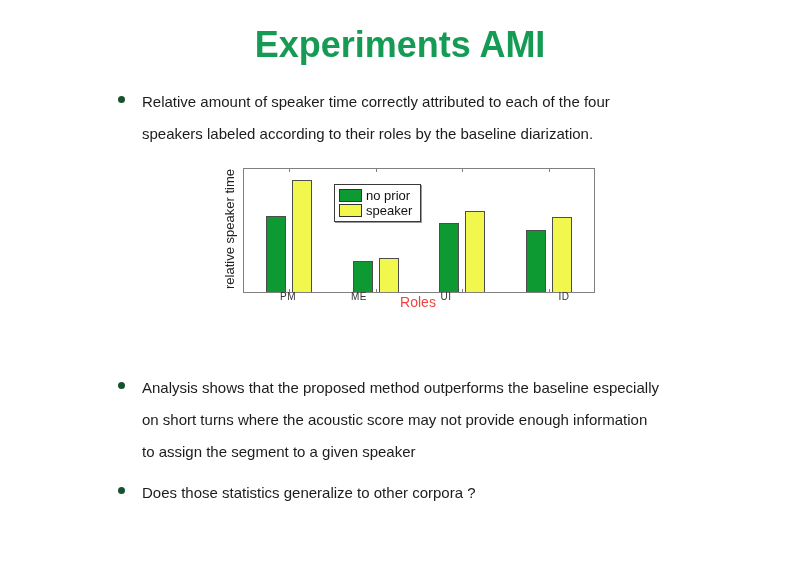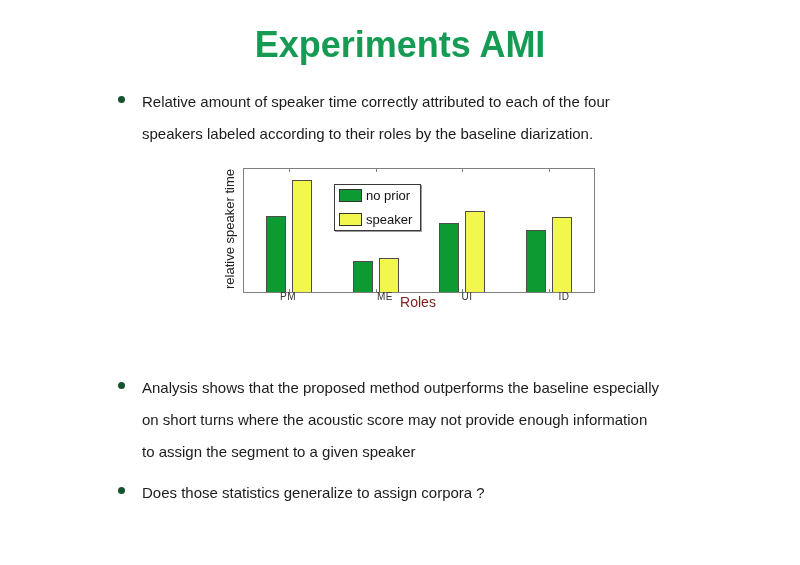--- a/index.html
+++ b/index.html
@@ -87,33 +87,33 @@
     font-size: 10px;
     color: #333;
     letter-spacing: 0.5px;
   }
   .xlabel {
     position: absolute;
     left: 200px;
     top: 134px;
     transform: translateX(-50%);
     font-size: 14px;
-    color: #7f1d1d;
+    color: #ef4444;
   }
   .legend {
     position: absolute;
     left: 90px;
     top: 15px;
     background: #fff;
     border: 1px solid #3a3a3a;
     box-shadow: 1px 1px 0 #9a9a9a;
     padding: 3px 8px 3px 4px;
     display: flex;
     flex-direction: column;
-    gap: 9px;
+    gap: 0;
     z-index: 2;
   }
   .lrow { display: flex; align-items: center; height: 15px; }
   .swatch { width: 21px; height: 11px; border: 1px solid #333; display: inline-block; }
   .ltext { margin-left: 4px; font-size: 13px; color: #111; white-space: nowrap; }
 </style>
 </head>
 <body>
 
 <div class="slide">
@@ -151,33 +151,33 @@
         <div class="bar" style="left: 221px; width: 20px; height: 81px; background: rgb(242, 247, 77);"></div>
         <div class="tick top" style="left: 218px;"></div>
         <div class="tick bottom" style="left: 218px;"></div>
         <div class="bar" style="left: 281.5px; width: 20px; height: 62px; background: rgb(13, 154, 50);"></div>
         <div class="bar" style="left: 307.5px; width: 20px; height: 75px; background: rgb(242, 247, 77);"></div>
         <div class="tick top" style="left: 304.5px;"></div>
         <div class="tick bottom" style="left: 304.5px;"></div>
       </div>
     <div id="xcats">
         <div class="xcat" style="left: 70px;">PM</div>
-        <div class="xcat" style="left: 167px;">ME</div>
-        <div class="xcat" style="left: 249px;">UI</div>
+        <div class="xcat" style="left: 141px;">ME</div>
+        <div class="xcat" style="left: 228px;">UI</div>
         <div class="xcat" style="left: 346px;">ID</div>
       </div>
     <div class="xlabel">Roles</div>
   </div>
 
 
   <div class="bullet b3">
     <span class="dot"></span>
     <span class="btext">Analysis shows that the proposed method outperforms the baseline especially
 on short turns where the acoustic score may not provide enough information
 to assign the segment to a given speaker</span>
   </div>
 
   <div class="bullet b4">
     <span class="dot"></span>
-    <span class="btext">Does those statistics generalize to assign corpora ?</span>
+    <span class="btext">Does those statistics generalize to other corpora ?</span>
   </div>
 
 </div>
 
 </body></html>

